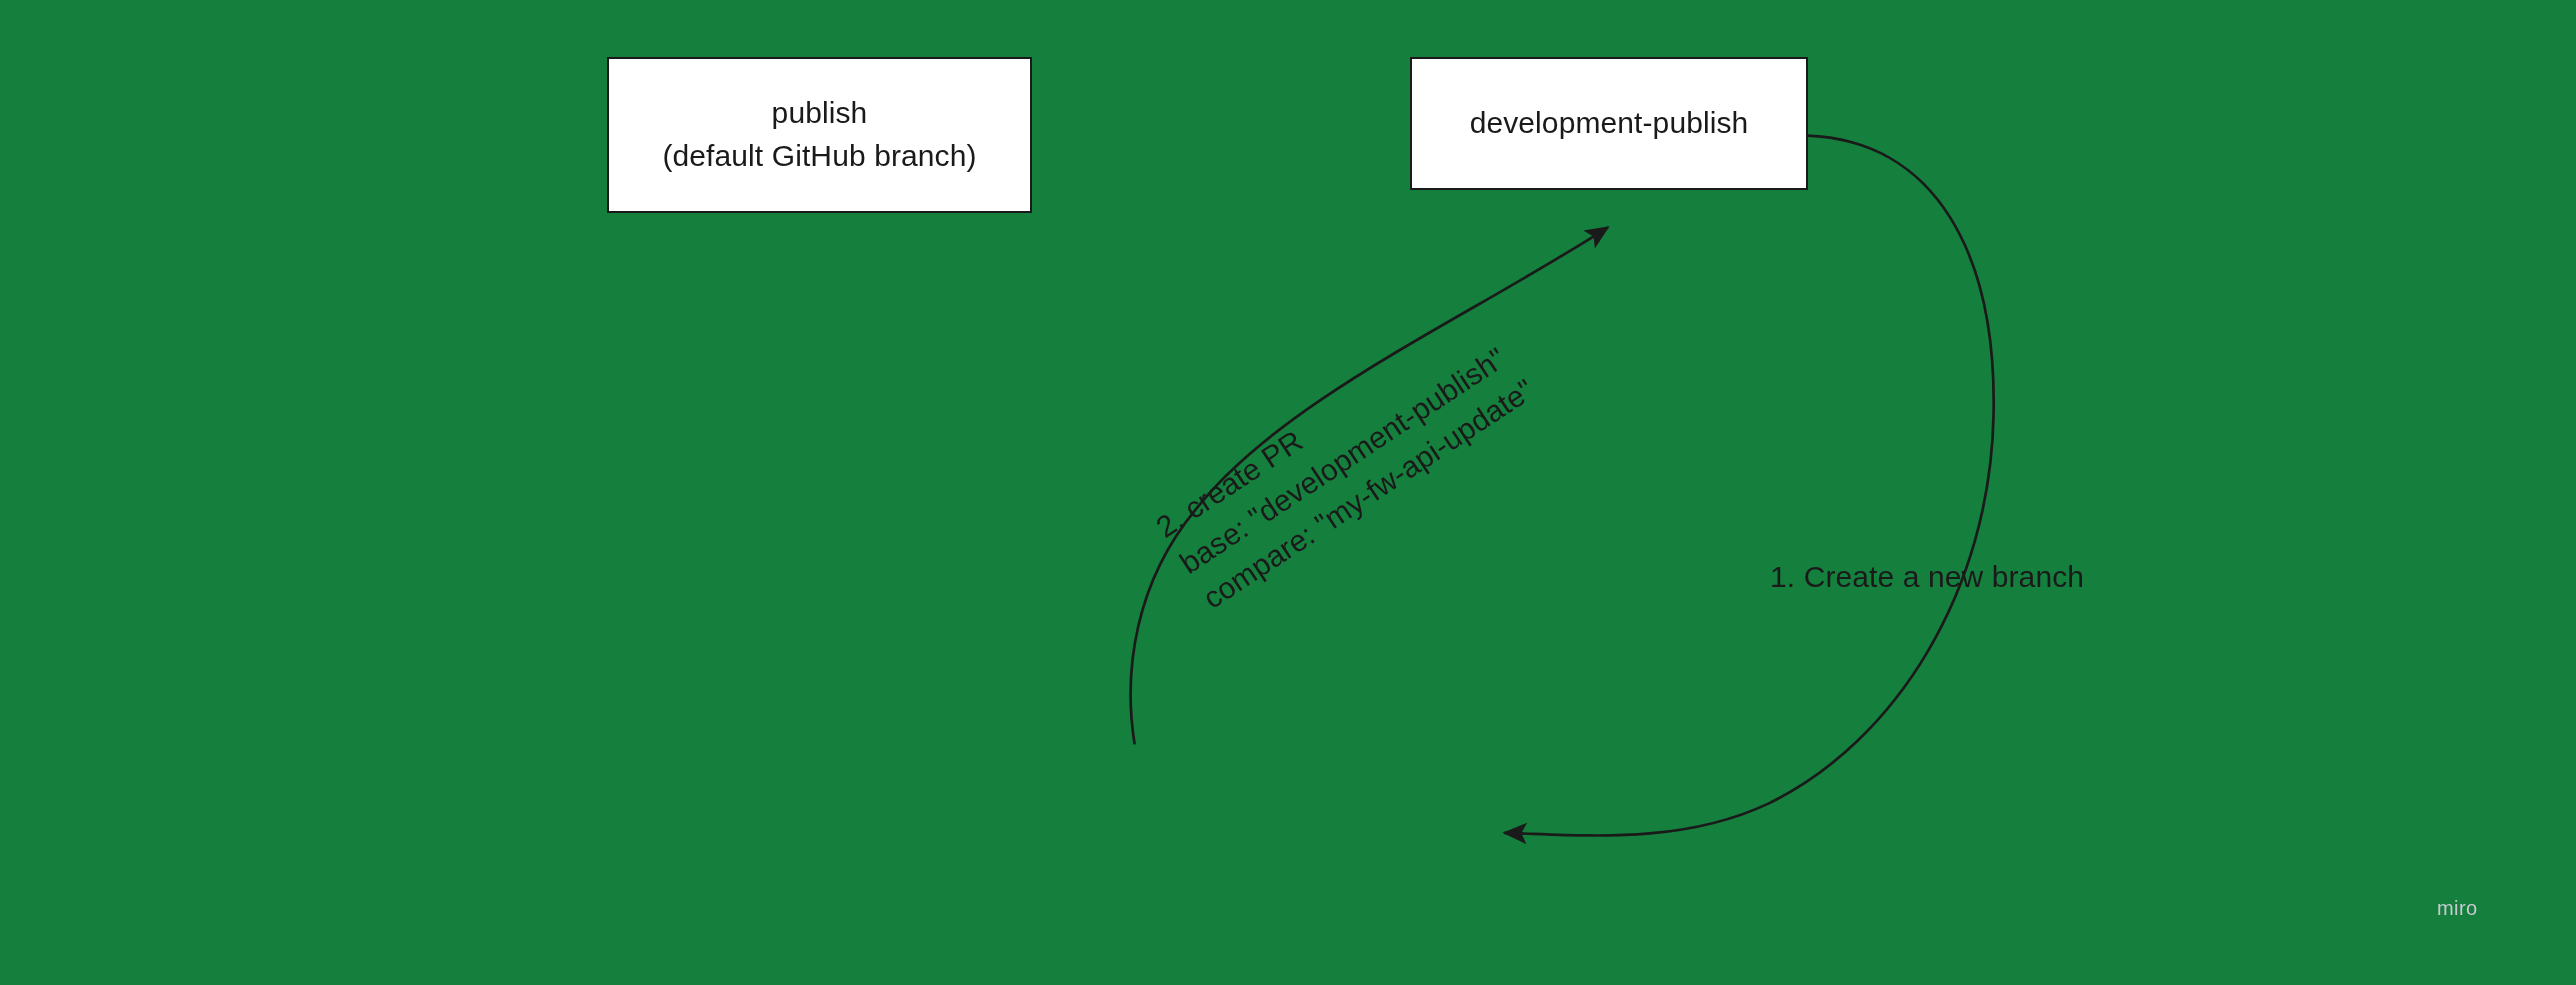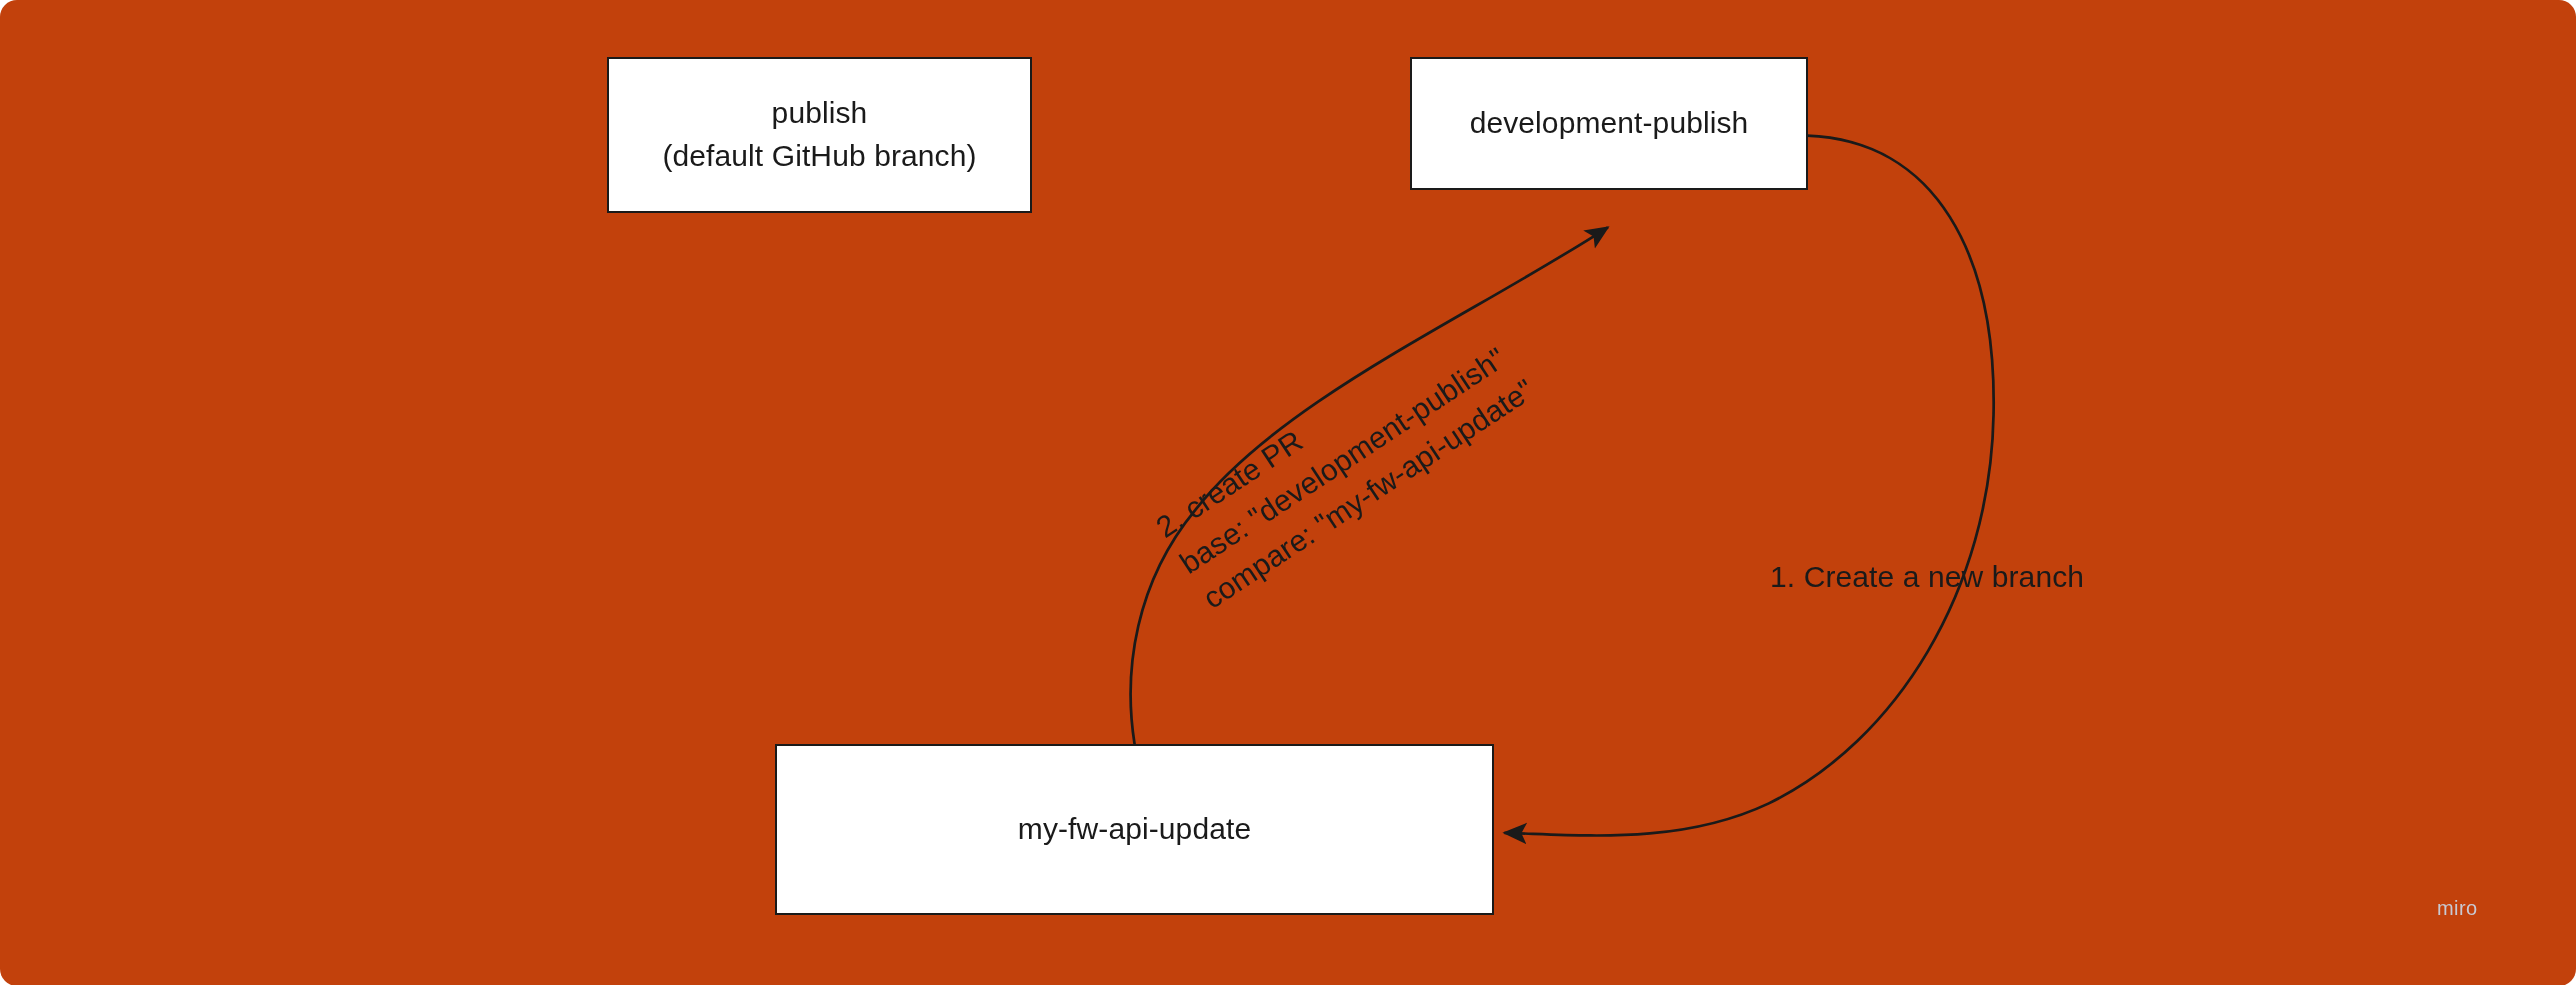--- a/index.html
+++ b/index.html
@@ -5,24 +5,23 @@
 <style>
   html, body {
     margin: 0;
     padding: 0;
     background: #ffffff;
   }
   #canvas {
     position: relative;
     width: 2576px;
     height: 986px;
-    background: #c2410c;
+    background: #15803d;
     overflow: hidden;
     font-family: "Liberation Sans", "DejaVu Sans", sans-serif;
-    border-radius: 17px;
   }
   .node {
     position: absolute;
     box-sizing: border-box;
     border: 2.4px solid #1a1a1a;
     background: #ffffff;
     display: flex;
     align-items: center;
     justify-content: center;
     text-align: center;
@@ -102,21 +101,20 @@
     <path d="M 2268 170 C 2430 176 2506 320 2502 520 C 2498 740 2380 930 2220 1008 C 2110 1060 1990 1048 1888 1045" fill="none" stroke="#1a1a1a" stroke-width="3.4" marker-end="url(#arrowhead)"></path>
 
     <path d="M 1424 934 C 1409 840 1426 730 1500 640 C 1610 500 1840 400 2018 285" fill="none" stroke="#1a1a1a" stroke-width="3.4" marker-end="url(#arrowhead)"></path>
   </svg>
 
   <div class="node" id="node-publish">publish
 (default GitHub branch)</div>
 
   <div class="node" id="node-development-publish">development-publish</div>
 
-  <div class="node" id="node-my-fw-api-update">my-fw-api-update</div>
 
   <div class="edge-label" id="label-create-branch">1. Create a new branch</div>
 
   <div class="edge-label" id="label-create-pr">2. create PR
 base: "development-publish"
 compare: "my-fw-api-update"</div>
 
   <div id="watermark-miro">miro</div>
 
 </div>

